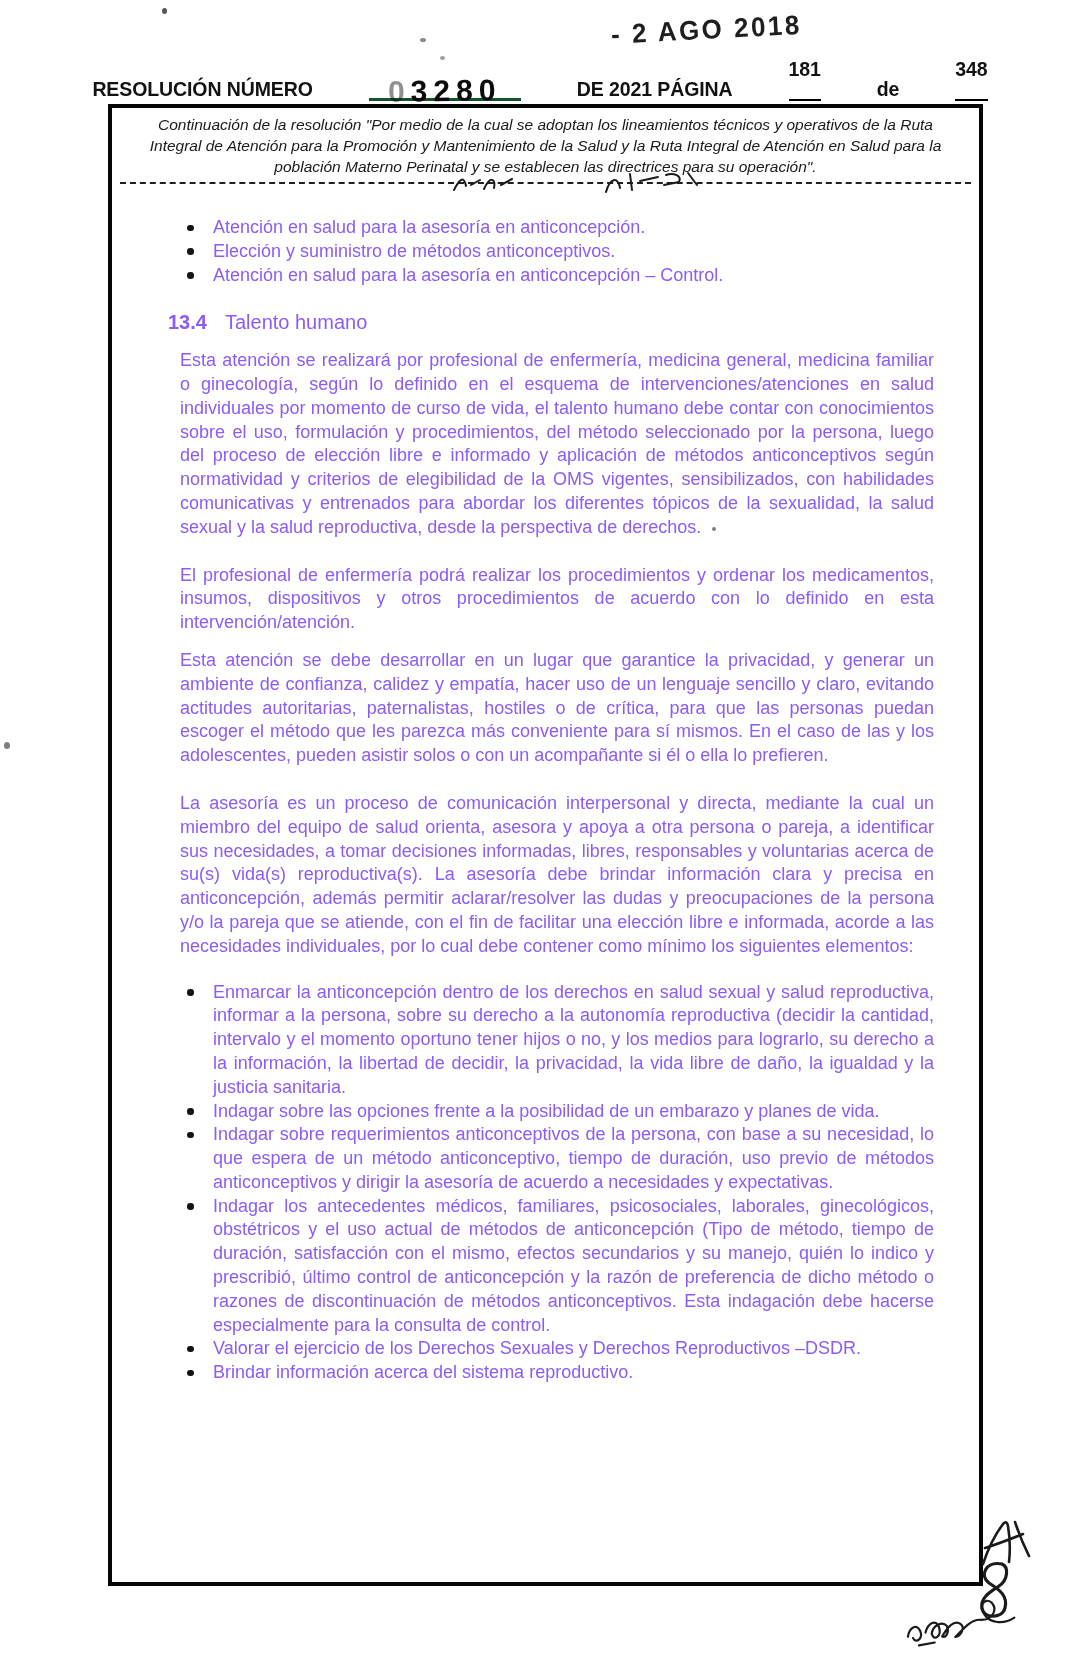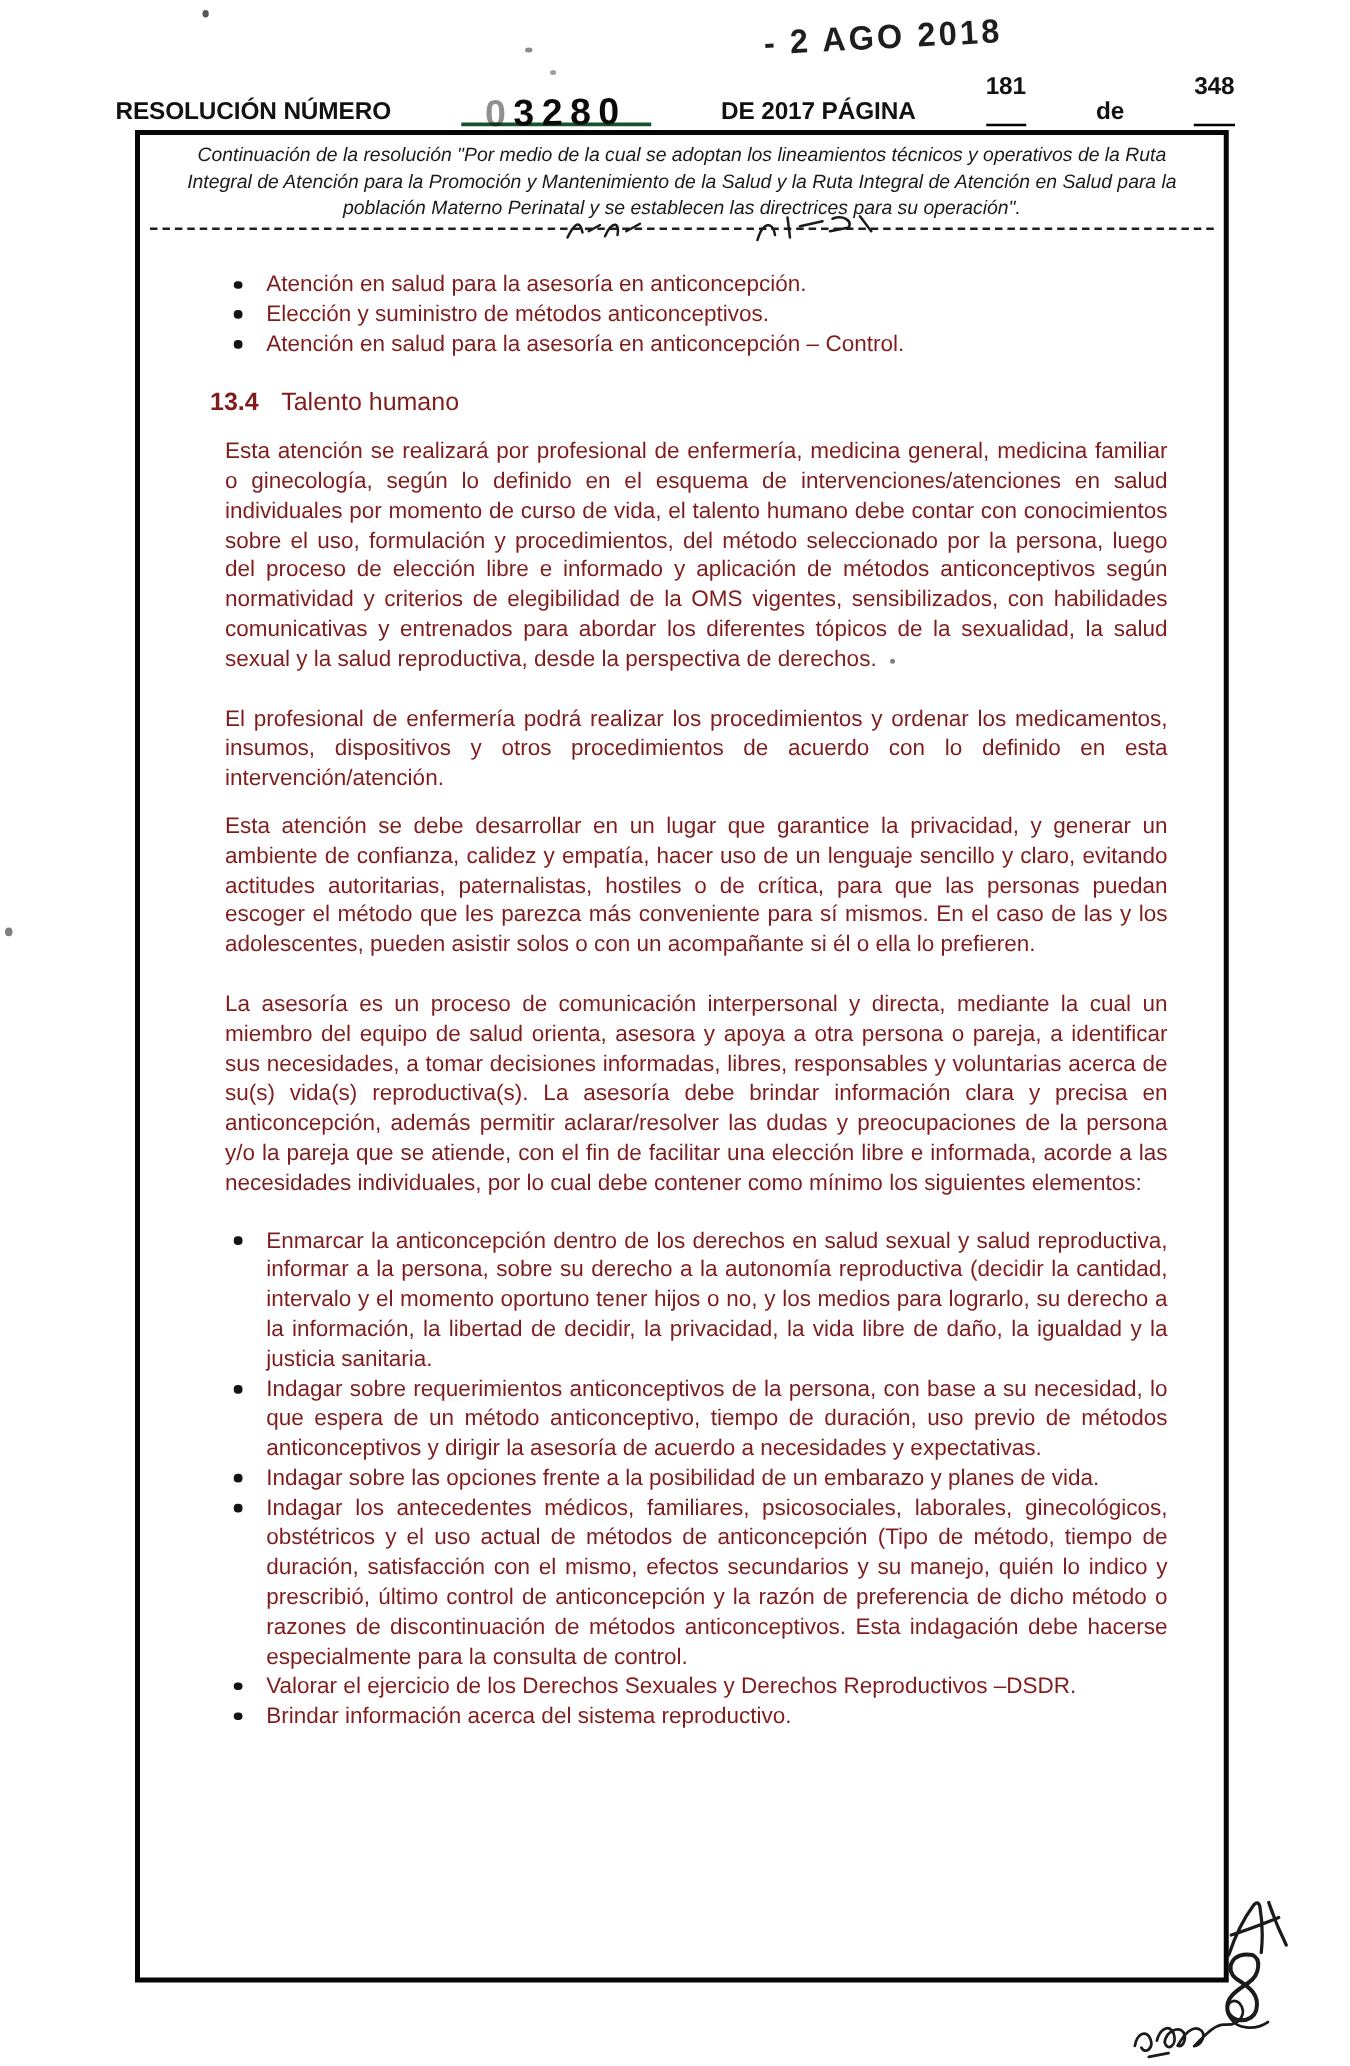--- a/index.html
+++ b/index.html
@@ -42,21 +42,21 @@
     font-size:15.5px;line-height:21px;color:#1a1a1a;
   }
   .dash-rule{
     margin:5px 8px 0;border-top:2.5px dashed #1f1f1f;height:0;position:relative;
   }
   .dash-rule svg{position:absolute;pointer-events:none;}
 
   
   .content{
     padding:32px 45px 0 68px;font-size:18px;line-height:23.8px;
-    text-align:justify;color:#7f1d1d;
+    text-align:justify;color:#8b5cf6;
   }
   ul.bullets{list-style:none;margin:0;padding:0;}
   ul.bullets li{position:relative;padding-left:33px;margin:0;}
   .dot{
     position:absolute;left:7px;top:8.5px;width:6.5px;height:6.5px;
     background:#141414;border-radius:50%;
   }
   .heading{margin:24px 0 0 -12px;font-size:20px;text-align:left;}
   .hnum{font-weight:700;margin-right:18px;}
   .content p{margin:14px 0 0;}
@@ -73,21 +73,21 @@
 </head>
 <body>
 
 <div class="page">
 
   <div class="stamp-date">- 2 AGO 2018</div>
 
   <div class="header-line">
     <span>RESOLUCIÓN NÚMERO</span>
     <span class="stamp-num-wrap"><span class="stamp-num"><span class="lead">0</span><span>3280</span></span></span>
-    <span>DE 2017 PÁGINA</span>
+    <span>DE 2021 PÁGINA</span>
     <span class="u">181</span>
     <span>de</span>
     <span class="u">348</span>
   </div>
 
   <div class="main-box">
 
     <p class="box-caption"><span>Continuación de la resolución </span><span>"Por medio de la cual se adoptan los lineamientos técnicos y operativos de la Ruta Integral de Atención para la Promoción y Mantenimiento de la Salud y la Ruta Integral de Atención en Salud para la población Materno Perinatal y se establecen las directrices para su operación".</span></p>
 
     <div class="dash-rule">
@@ -111,22 +111,22 @@
         <span class="hnum">13.4</span><span>Talento humano</span>
       </div>
       <p>Esta atención se realizará por profesional de enfermería, medicina general, medicina familiar o ginecología, según lo definido en el esquema de intervenciones/atenciones en salud individuales por momento de curso de vida, el talento humano debe contar con conocimientos sobre el uso, formulación y procedimientos, del método seleccionado por la persona, luego del proceso de elección libre e informado y aplicación de métodos anticonceptivos según normatividad y criterios de elegibilidad de la OMS vigentes, sensibilizados, con habilidades comunicativas y entrenados para abordar los diferentes tópicos de la sexualidad, la salud sexual y la salud reproductiva, desde la perspectiva de derechos.</p>
       <p class="gap">El profesional de enfermería podrá realizar los procedimientos y ordenar los medicamentos, insumos, dispositivos y otros procedimientos de acuerdo con lo definido en esta intervención/atención.</p>
 
       <p>Esta atención se debe desarrollar en un lugar que garantice la privacidad, y generar un ambiente de confianza, calidez y empatía, hacer uso de un lenguaje sencillo y claro, evitando actitudes autoritarias, paternalistas, hostiles o de crítica, para que las personas puedan escoger el método que les parezca más conveniente para sí mismos. En el caso de las y los adolescentes, pueden asistir solos o con un acompañante si él o ella lo prefieren.</p>
       <p class="gap">La asesoría es un proceso de comunicación interpersonal y directa, mediante la cual un miembro del equipo de salud orienta, asesora y apoya a otra persona o pareja, a identificar sus necesidades, a tomar decisiones informadas, libres, responsables y voluntarias acerca de su(s) vida(s) reproductiva(s). La asesoría debe brindar información clara y precisa en anticoncepción, además permitir aclarar/resolver las dudas y preocupaciones de la persona y/o la pareja que se atiende, con el fin de facilitar una elección libre e informada, acorde a las necesidades individuales, por lo cual debe contener como mínimo los siguientes elementos:</p>
 
       <ul class="bullets second">
         <li><span class="dot"></span><span>Enmarcar la anticoncepción dentro de los derechos en salud sexual y salud reproductiva, informar a la persona, sobre su derecho a la autonomía reproductiva (decidir la cantidad, intervalo y el momento oportuno tener hijos o no, y los medios para lograrlo, su derecho a la información, la libertad de decidir, la privacidad, la vida libre de daño, la igualdad y la justicia sanitaria.</span></li>
+        <li><span class="dot"></span><span>Indagar sobre las opciones frente a la posibilidad de un embarazo y planes de vida.</span></li>
         <li><span class="dot"></span><span>Indagar sobre requerimientos anticonceptivos de la persona, con base a su necesidad, lo que espera de un método anticonceptivo, tiempo de duración, uso previo de métodos anticonceptivos y dirigir la asesoría de acuerdo a necesidades y expectativas.</span></li>
-        <li><span class="dot"></span><span>Indagar sobre las opciones frente a la posibilidad de un embarazo y planes de vida.</span></li>
         <li><span class="dot"></span><span>Indagar los antecedentes médicos, familiares, psicosociales, laborales, ginecológicos, obstétricos y el uso actual de métodos de anticoncepción (Tipo de método, tiempo de duración, satisfacción con el mismo, efectos secundarios y su manejo, quién lo indico y prescribió, último control de anticoncepción y la razón de preferencia de dicho método o razones de discontinuación de métodos anticonceptivos. Esta indagación debe hacerse especialmente para la consulta de control.</span></li>
         <li><span class="dot"></span><span>Valorar el ejercicio de los Derechos Sexuales y Derechos Reproductivos –DSDR.</span></li>
         <li><span class="dot"></span><span>Brindar información acerca del sistema reproductivo.</span></li>
       </ul>
 
     </div>
   </div>
 
   <svg class="ink" style="left:975px;top:1512px;" width="60" height="60" viewBox="0 0 60 60">
     <path stroke-width="2.6" d="M8,52 Q16,28 28,12 Q32,8 33,14 Q36,32 34,50 M10,36 Q26,31 48,22 M40,10 Q46,28 54,44"></path>

